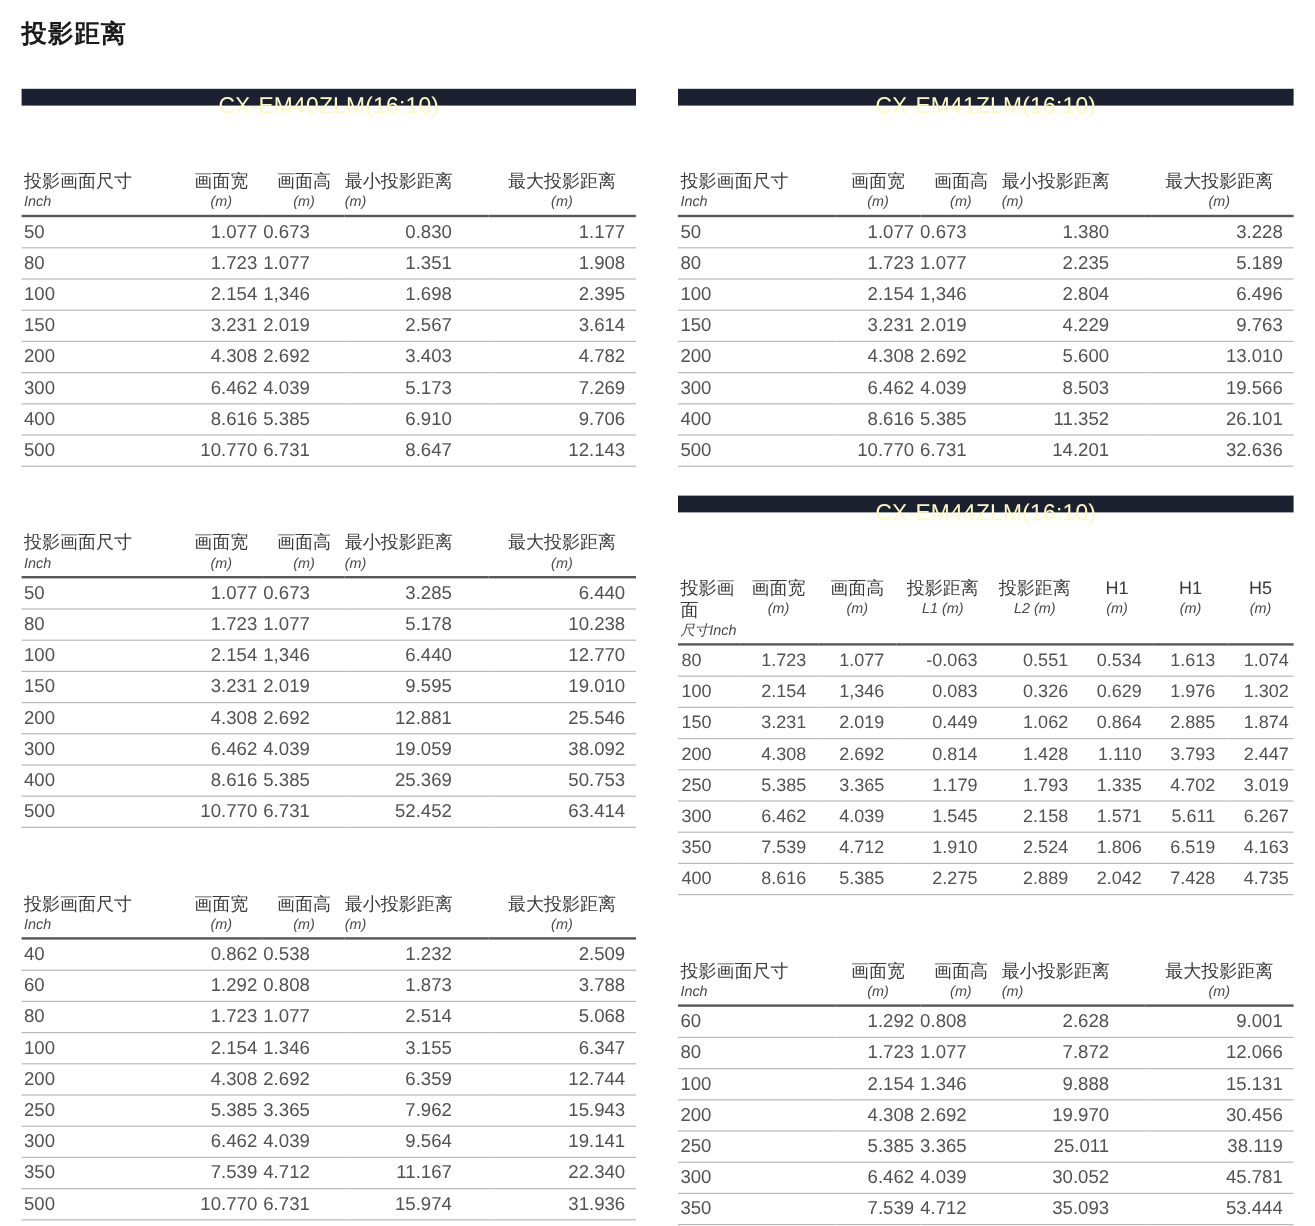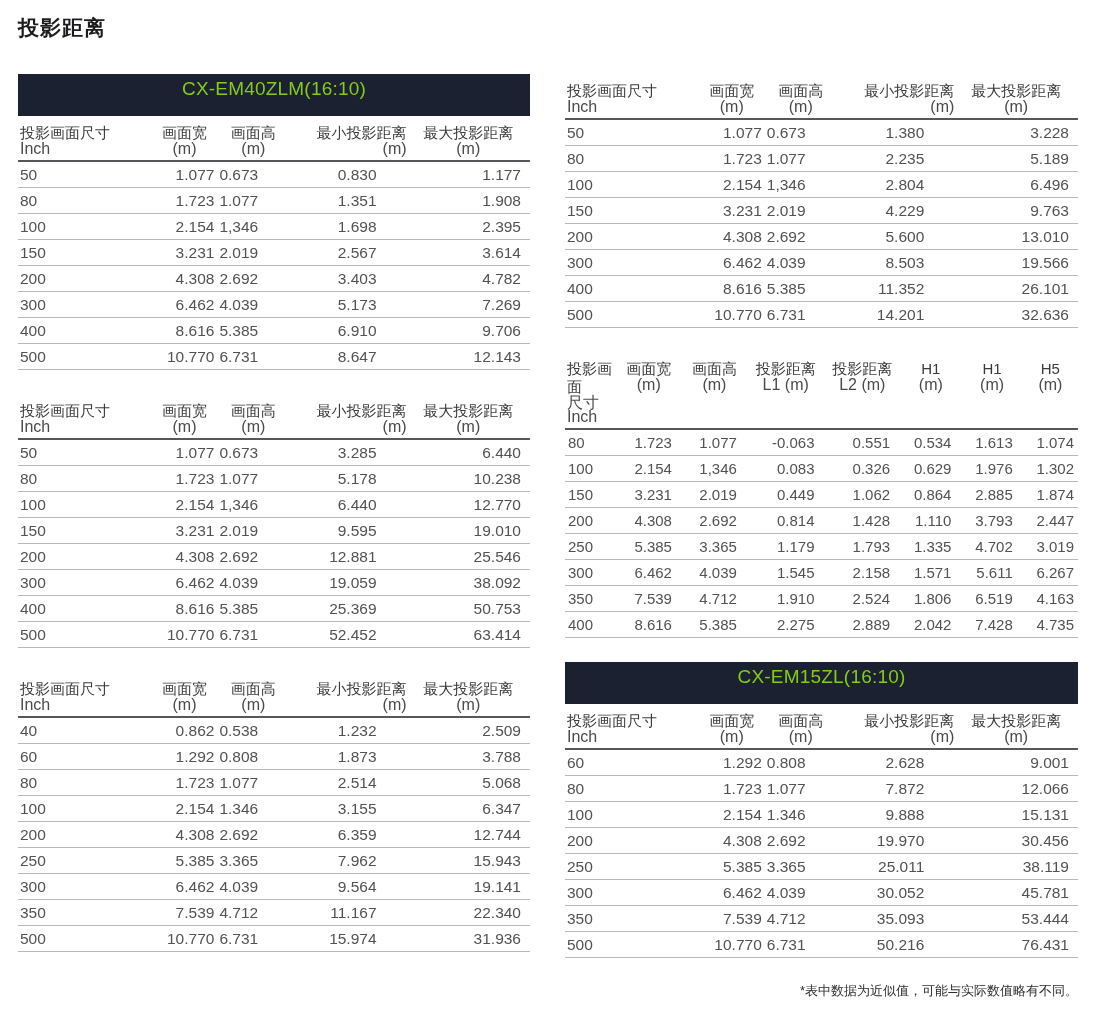--- a/index.html
+++ b/index.html
@@ -14,43 +14,43 @@
   }
   .page-title{
     font-size:21px;font-weight:bold;color:#1b1b1d;
     margin:0 0 32px 0;letter-spacing:1px;
   }
   .grid{display:flex;gap:35px;align-items:flex-start;}
   .col-left{width:512px;flex:0 0 512px;}
   .col-right{width:513px;flex:0 0 513px;}
   .tbl{margin-bottom:24px;}
   .tbl-title{
-    height:42px;line-height:30px;
-    background:#1b2130;color:#84cc16;
+    height:14px;line-height:30px;
+    background:#1b2130;color:#fef9c3;
     text-align:center;font-size:19px;font-weight:500;
     letter-spacing:0.2px;
   }
-  table{border-collapse:collapse;width:100%;table-layout:fixed;}
+  table{border-collapse:collapse;width:100%;table-layout:fixed;margin-top:47px;}
   thead th{
     font-weight:normal;color:#3a3a3c;
     padding:8px 0 4px 0;vertical-align:top;
     border-bottom:2px solid #55575a;
   }
   thead .h1{font-size:15px;line-height:18px;}
-  thead .h2{font-size:16px;line-height:14px;color:#4a4a4c;}
+  thead .h2{font-size:12px;line-height:14px;color:#4a4a4c;font-style:italic;}
   tbody td{
     height:25px;font-size:15.5px;color:#525254;
     border-bottom:1px solid #b8b9bc;
     padding:0;white-space:nowrap;overflow:hidden;
   }
   
   .t5 th:nth-child(1){width:25.4%;text-align:left;padding-left:2px;}
   .t5 th:nth-child(2){width:13.7%;text-align:center;}
   .t5 th:nth-child(3){width:13.3%;text-align:center;}
-  .t5 th:nth-child(4){width:23.4%;text-align:right;}
+  .t5 th:nth-child(4){width:23.4%;text-align:left;}
   .t5 th:nth-child(5){width:24.2%;text-align:center;}
   .t5 td:nth-child(1){text-align:left;padding-left:2px;}
   .t5 td:nth-child(2){text-align:right;padding-right:5px;}
   .t5 td:nth-child(3){padding-right:3px;}
   .t5 td:nth-child(4){text-align:right;padding-right:30px;}
   .t5 td:nth-child(5){text-align:right;padding-right:9px;}
   
   .t8 th{text-align:center;}
   .t8 th:nth-child(1){width:9.5%;text-align:left;padding-left:2px;}
   .t8 th:nth-child(2){width:13%;}
@@ -337,20 +337,21 @@
               <td>6.731</td>
               <td>15.974</td>
               <td>31.936</td>
             </tr>
           </tbody>
         </table>
     </section>
   </div>
   <div class="col-right">
     <section class="tbl">
+      <div class="tbl-title">CX-EM41ZLM(16:10)</div>
       <table class="t5">
           <thead>
             <tr>
               <th>
                 <div class="h1">投影画面尺寸</div>
                 <div class="h2">Inch</div>
               </th>
               <th>
                 <div class="h1">画面宽</div>
                 <div class="h2">(m)</div>
@@ -423,20 +424,21 @@
               <td>500</td>
               <td>10.770</td>
               <td>6.731</td>
               <td>14.201</td>
               <td>32.636</td>
             </tr>
           </tbody>
         </table>
     </section>
     <section class="tbl">
+      <div class="tbl-title">CX-EM44ZLM(16:10)</div>
       <table class="t8">
           <thead>
             <tr>
               <th>
                 <div class="h1">投影画面</div>
                 <div class="h2">尺寸Inch</div>
               </th>
               <th>
                 <div class="h1">画面宽</div>
                 <div class="h2">(m)</div>
@@ -545,21 +547,20 @@
               <td>2.275</td>
               <td>2.889</td>
               <td>2.042</td>
               <td>7.428</td>
               <td>4.735</td>
             </tr>
           </tbody>
         </table>
     </section>
     <section class="tbl">
-      <div class="tbl-title">CX-EM15ZL(16:10)</div>
       <table class="t5">
           <thead>
             <tr>
               <th>
                 <div class="h1">投影画面尺寸</div>
                 <div class="h2">Inch</div>
               </th>
               <th>
                 <div class="h1">画面宽</div>
                 <div class="h2">(m)</div>

